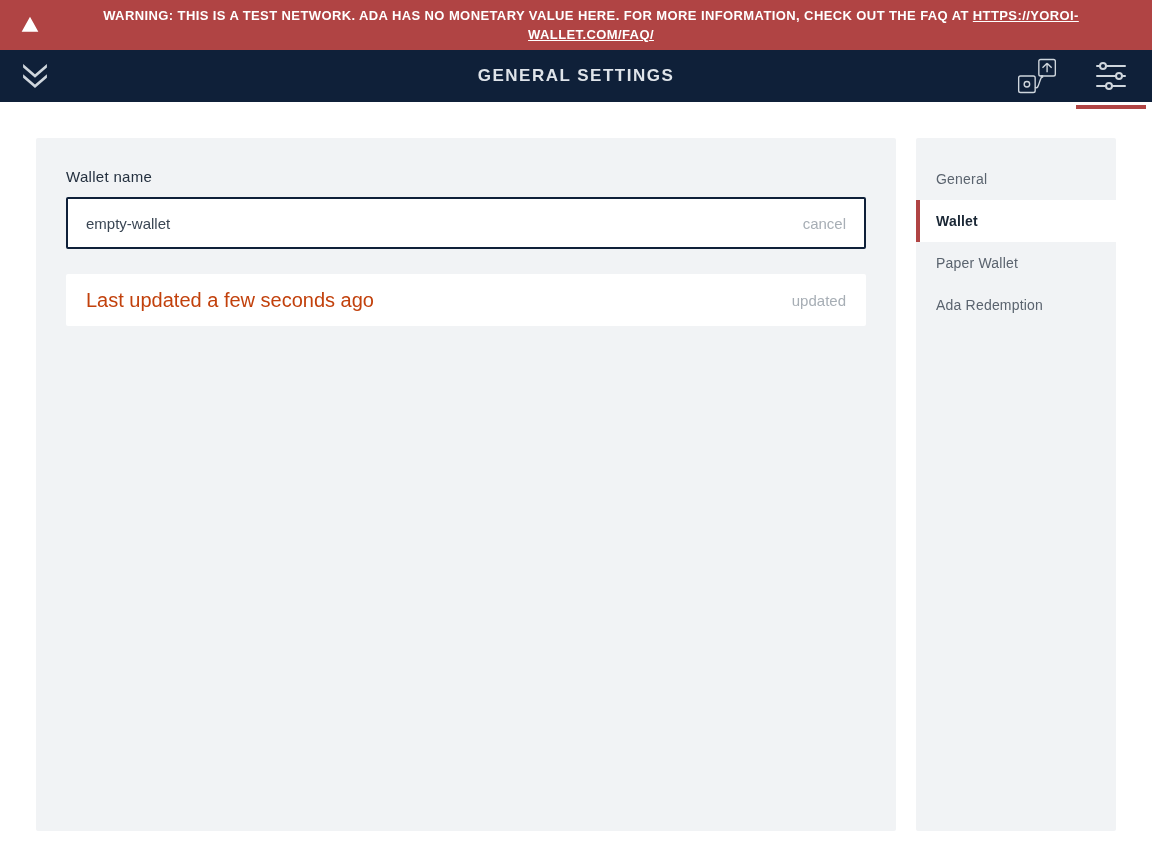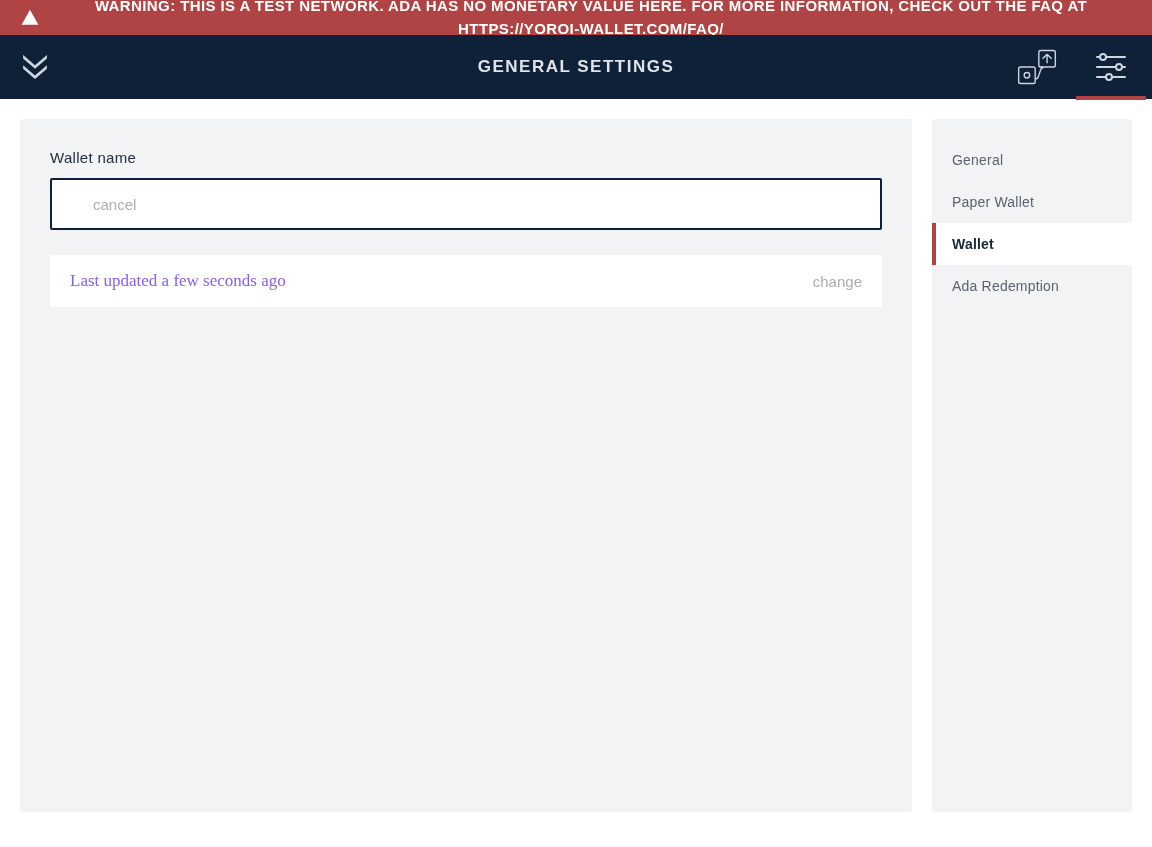--- a/index.html
+++ b/index.html
@@ -9,26 +9,26 @@
     font-family: "Segoe UI", Arial, sans-serif;
     background: #ffffff;
     color: #0f2039;
     overflow: hidden;
   }
 
   
   .warning-banner {
     background: #b04444;
     color: #ffffff;
-    height: 35px;
+    height: 50px;
     display: flex;
     align-items: center;
     justify-content: center;
     padding: 0 20px;
-    font-size: 15px;
+    font-size: 13px;
     font-weight: 700;
     letter-spacing: 0.4px;
     text-align: center;
     line-height: 1.5;
   }
   .warning-banner .tri-icon {
     display: inline-flex;
     align-items: center;
     margin-right: 10px;
     flex-shrink: 0;
@@ -38,21 +38,21 @@
     display: inline;
   }
   .warning-banner a {
     color: #ffffff;
     text-decoration: underline;
   }
 
   
   .topbar {
     background: #0f2039;
-    height: 64px;
+    height: 52px;
     display: flex;
     align-items: center;
     padding: 12px 18px;
     position: relative;
   }
   .topbar .logo {
     width: 34px;
     height: 34px;
     display: flex;
     align-items: center;
@@ -92,21 +92,21 @@
     right: -12px;
     bottom: -1px;
     height: 4px;
     background: #b04444;
   }
 
   
   .content-area {
     display: flex;
     gap: 20px;
-    padding: 20px;
+    padding: 36px;
     height: calc(847px - 50px - 64px);
   }
 
   .panel {
     background: #f1f3f5;
     border-radius: 2px;
     padding: 30px;
   }
   .main-panel {
     flex: 1;
@@ -137,23 +137,22 @@
     flex: 1;
     border: none;
     outline: none;
     font-size: 15px;
     color: #3a4654;
     background: transparent;
     font-family: inherit;
   }
   .input-row .static-text {
     flex: 1;
-    font-size: 17px;
-    color: #8b5cf6;
-    font-family: Liberation Serif, serif;
+    font-size: 20px;
+    color: #c2410c;
   }
   .input-row .action-link {
     color: #a7aeb5;
     font-size: 15px;
     cursor: pointer;
     margin-left: 23px;
   }
 
   .sidebar-panel {
     width: 200px;
@@ -231,33 +230,34 @@
   </div>
 </div>
 
 <div class="content-area">
 
   <div class="panel main-panel">
 
     <div class="field-group">
       <div class="field-label">Wallet name</div>
       <div class="input-row focused">
+        <input type="text" value="empty-wallet" style="">
         <span class="action-link">cancel</span>
       </div>
     </div>
 
     <div class="field-group">
       <div class="input-row">
         <span class="static-text">Last updated a few seconds ago</span>
-        <span class="action-link">change</span>
+        <span class="action-link">updated</span>
       </div>
     </div>
 
   </div>
 
   <div class="panel sidebar-panel">
     <div class="menu-item"><span>General</span></div>
+    <div class="menu-item active"><span>Wallet</span></div>
     <div class="menu-item"><span>Paper Wallet</span></div>
-    <div class="menu-item active"><span>Wallet</span></div>
     <div class="menu-item"><span>Ada Redemption</span></div>
   </div>
 
 </div>
 
 </body></html>

